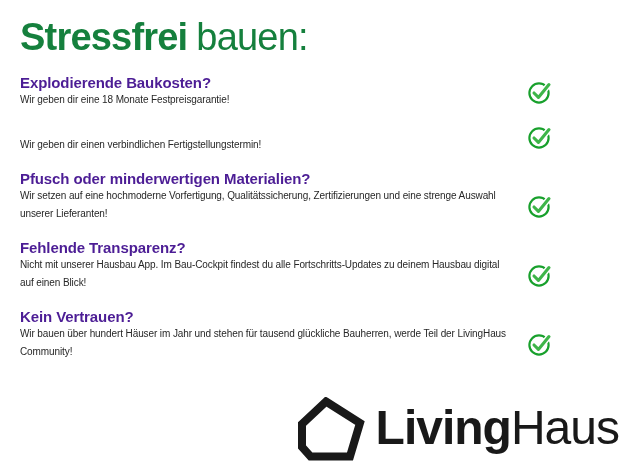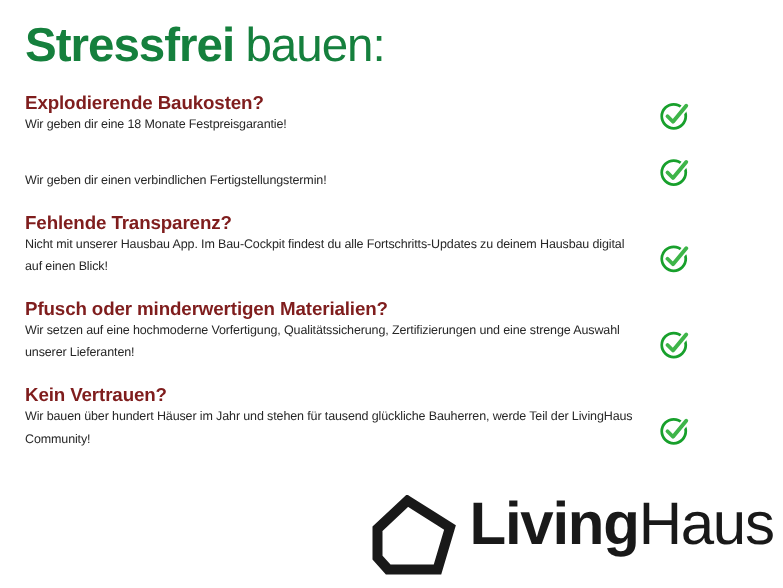--- a/index.html
+++ b/index.html
@@ -26,21 +26,21 @@
   .faq-row {
     display: flex;
     align-items: flex-end;
     margin-bottom: 17px;
   }
   .item-text { width: 487px; flex: none; }
   .question {
     font-weight: 700;
     font-size: 15px;
     line-height: 17px;
-    color: #7f1d1d;
+    color: #4c1d95;
     letter-spacing: -0.1px;
   }
   .answer {
     font-weight: 400;
     font-size: 10px;
     line-height: 17.5px;
     color: #272727;
     letter-spacing: -0.1px;
   }
   .check-wrap {
@@ -49,20 +49,21 @@
     margin-bottom: 3px;
     flex: none;
   }
   .check-wrap svg { display: block; }
 
   .brand {
     position: absolute;
     right: 7px;
     bottom: 5px;
     display: flex;
+    align-items: center;
   }
   .brand .house { margin-right: 8px; }
   .brand .wordmark {
     font-size: 48px;
     line-height: 1;
     color: #191919;
     letter-spacing: -1px;
     white-space: nowrap;
     padding-bottom: 6px;
   }
@@ -100,36 +101,36 @@
       <svg width="25" height="25" viewBox="0 0 25 25" fill="none">
         <circle cx="12" cy="13" r="9.6" stroke="#18a02c" stroke-width="2.2"></circle>
         <path d="M7 13 L11.4 17.4 L22 4.6" stroke="#ffffff" stroke-width="6" fill="none" stroke-linecap="round" stroke-linejoin="round"></path>
         <path d="M7 13 L11.4 17.4 L22 4.6" stroke="#3eb549" stroke-width="3.1" fill="none" stroke-linecap="round" stroke-linejoin="round"></path>
       </svg>
     </div>
   </div>
 
   <div class="faq-row">
     <div class="item-text">
-      <div class="question">Fehlende Transparenz?</div>
-      <div class="answer">Nicht mit unserer Hausbau App. Im Bau-Cockpit findest du alle Fortschritts-Updates zu deinem Hausbau digital auf einen Blick!</div>
+      <div class="question">Pfusch oder minderwertigen Materialien?</div>
+      <div class="answer">Wir setzen auf eine hochmoderne Vorfertigung, Qualitätssicherung, Zertifizierungen und eine strenge Auswahl unserer Lieferanten!</div>
     </div>
     <div class="check-wrap">
       <svg width="25" height="25" viewBox="0 0 25 25" fill="none">
         <circle cx="12" cy="13" r="9.6" stroke="#18a02c" stroke-width="2.2"></circle>
         <path d="M7 13 L11.4 17.4 L22 4.6" stroke="#ffffff" stroke-width="6" fill="none" stroke-linecap="round" stroke-linejoin="round"></path>
         <path d="M7 13 L11.4 17.4 L22 4.6" stroke="#3eb549" stroke-width="3.1" fill="none" stroke-linecap="round" stroke-linejoin="round"></path>
       </svg>
     </div>
   </div>
 
   <div class="faq-row">
     <div class="item-text">
-      <div class="question">Pfusch oder minderwertigen Materialien?</div>
-      <div class="answer">Wir setzen auf eine hochmoderne Vorfertigung, Qualitätssicherung, Zertifizierungen und eine strenge Auswahl unserer Lieferanten!</div>
+      <div class="question">Fehlende Transparenz?</div>
+      <div class="answer">Nicht mit unserer Hausbau App. Im Bau-Cockpit findest du alle Fortschritts-Updates zu deinem Hausbau digital auf einen Blick!</div>
     </div>
     <div class="check-wrap">
       <svg width="25" height="25" viewBox="0 0 25 25" fill="none">
         <circle cx="12" cy="13" r="9.6" stroke="#18a02c" stroke-width="2.2"></circle>
         <path d="M7 13 L11.4 17.4 L22 4.6" stroke="#ffffff" stroke-width="6" fill="none" stroke-linecap="round" stroke-linejoin="round"></path>
         <path d="M7 13 L11.4 17.4 L22 4.6" stroke="#3eb549" stroke-width="3.1" fill="none" stroke-linecap="round" stroke-linejoin="round"></path>
       </svg>
     </div>
   </div>
 

